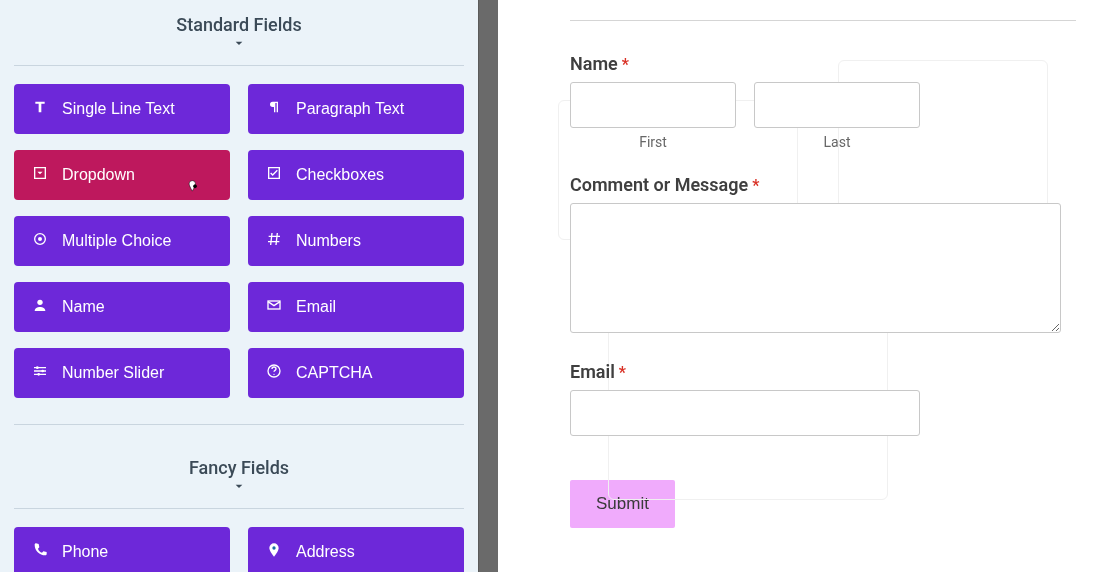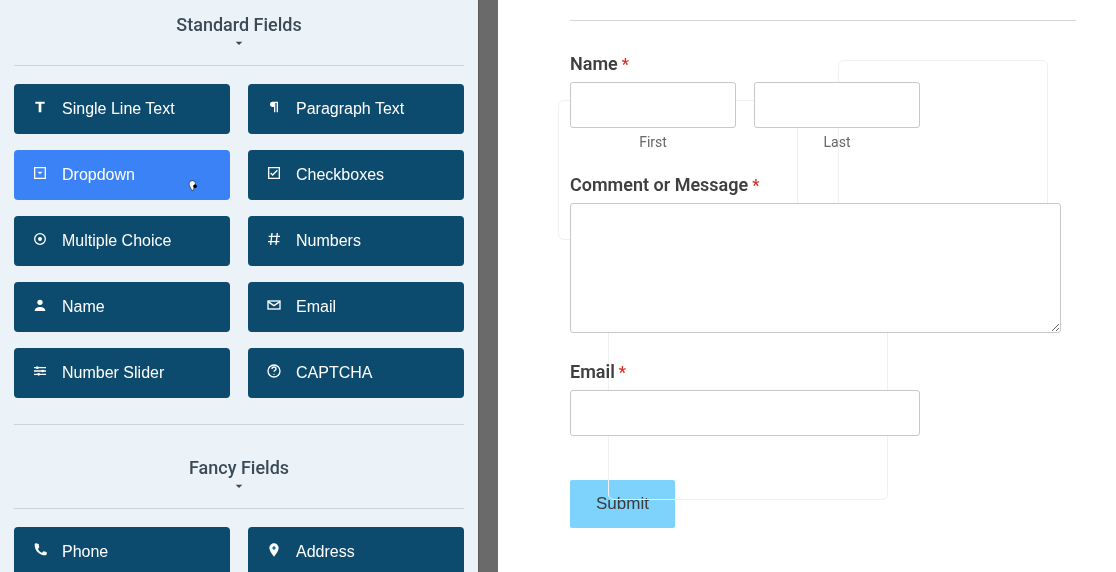--- a/index.html
+++ b/index.html
@@ -6,40 +6,40 @@
   body { font-family: -apple-system, BlinkMacSystemFont, "Segoe UI", Roboto, Helvetica, Arial, sans-serif; width: 1116px; height: 572px; overflow: hidden; background: #fff; display: flex; }
   
   .sidebar-wrap { width: 498px; height: 100%; display: flex; }
   .sidebar { width: 478px; height: 100%; background: #ebf3f9; padding: 0 14px; overflow: hidden; }
   .scrollgutter { width: 20px; height: 100%; background: #6a6a6a; border-left: 1px solid #5b5b5b; }
   .section-header { display: flex; justify-content: space-between; align-items: center; padding: 14px 0 10px 0; cursor: pointer; flex-direction: column; }
   .section-title { font-size: 18px; font-weight: 500; color: #3b4a57; }
   .chevron svg { width: 16px; height: 16px; fill: #3b4a57; }
   .divider { height: 1px; background: #c9d5df; margin: 0 0 18px 0; }
   .field-grid { display: grid; grid-template-columns: 1fr 1fr; gap: 16px 18px; margin-bottom: 26px; }
-  .field-btn { background: #0c4a6e; color: #fff; border: none; border-radius: 4px; height: 50px; display: flex; align-items: center; padding: 0 18px; font-size: 16px; font-weight: 500; cursor: pointer; gap: 14px; position: relative; }
-  .field-btn.hover { background: #3b82f6; }
+  .field-btn { background: #6d28d9; color: #fff; border: none; border-radius: 4px; height: 50px; display: flex; align-items: center; padding: 0 18px; font-size: 16px; font-weight: 500; cursor: pointer; gap: 14px; position: relative; }
+  .field-btn.hover { background: #be185d; }
   .field-btn svg { width: 16px; height: 16px; fill: #fff; flex-shrink: 0; }
   .cursor { position: absolute; right: 26px; top: 28px; width: 18px; height: 18px; pointer-events: none; }
   .cursor svg { width: 18px; height: 18px; fill: #fff; stroke: #000; stroke-width: 1; }
   
   .preview { flex: 1; height: 100%; background: #fff; padding: 8px 40px 0 72px; overflow: hidden; position: relative; }
   .faint-shapes { position: absolute; inset: 0; pointer-events: none; }
   .faint-shapes .sh { position: absolute; border: 1px solid #f0f0f0; border-radius: 6px; }
   .form-field { margin-bottom: 24px; position: relative; }
   .prev-divider { height: 1px; background: #d5d5d5; margin: 12px 0 32px 0; }
   .flabel { font-size: 18px; font-weight: 600; color: #3f3f3f; display: inline-block; margin-bottom: 8px; }
   .req { color: #d93025; margin-left: 4px; font-weight: 600; }
   .name-row { display: flex; gap: 18px; max-width: 350px; }
   .name-row .name-col { flex: 1; }
   .txtinput { width: 100%; height: 46px; border: 1px solid #c8c8c8; border-radius: 3px; padding: 0 8px; font-size: 15px; }
   .sublabel { font-size: 14px; color: #676767; margin-top: 6px; text-align: center; }
   .email-wrap { max-width: 350px; }
   .ta { width: 97%; height: 130px; border: 1px solid #c8c8c8; border-radius: 3px; padding: 8px; font-size: 15px; resize: both; }
-  .submit { margin-top: 20px; background: #7dd3fc; color: #3a3a3a; border: none; padding: 14px 26px; font-size: 17px; cursor: pointer; border-radius: 2px; }
+  .submit { margin-top: 20px; background: #f0abfc; color: #3a3a3a; border: none; padding: 14px 26px; font-size: 17px; cursor: pointer; border-radius: 2px; }
 </style>
 </head>
 <body>
 
 <div class="sidebar-wrap">
   <div class="sidebar">
 
     <div class="section-header">
       <span class="section-title">Standard Fields</span>
       <span class="chevron">

